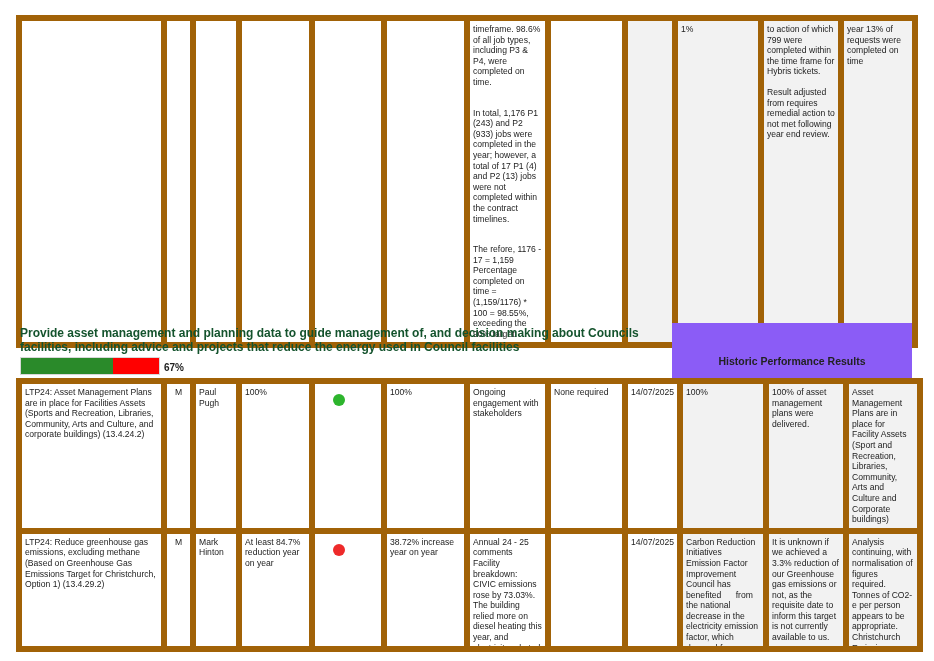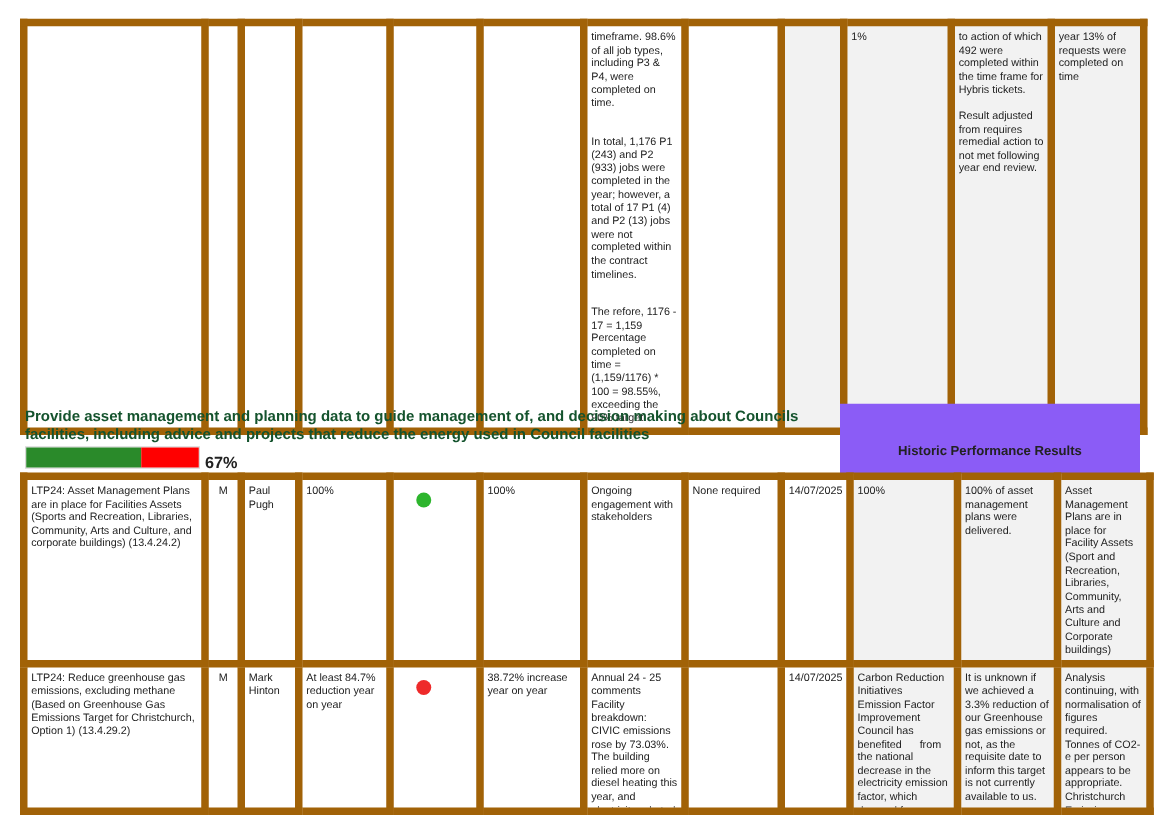--- a/index.html
+++ b/index.html
@@ -11,21 +11,21 @@
   th { font-weight:bold; padding:4px 3px; }
   .hist { background:#f2f2f2; }
   .pre { white-space:pre-wrap; }
   #top-table { left:16px; top:15px; }
   #section-title { position:absolute; left:20px; top:326px; width:640px; font-weight:bold;
                    font-size:12px; line-height:14px; color:#14532d; }
   #progress { position:absolute; left:20px; top:357px; width:138px; height:16px; display:flex;
               border:1px solid #d8d8d8; }
   #progress .green { background:#2a8a2a; height:100%; }
   #progress .red { background:#ff0000; height:100%; flex:1; }
-  #progress-label { position:absolute; left:164px; top:362px; font-weight:bold; font-size:13px; }
+  #progress-label { position:absolute; left:164px; top:362px; font-weight:bold; font-size:10px; }
   #hist-header { position:absolute; left:672px; top:323px; width:240px; height:56px; background:#8b5cf6;
                  display:flex; align-items:flex-end; justify-content:center; padding-bottom:0; }
   #hist-header span { font-weight:bold; font-size:10.5px; margin-bottom:12px; }
   #main-table { left:16px; top:378px; }
   .dot { width:12px; height:12px; border-radius:50%; margin:7px 0 0 15px; }
   .center { text-align:center; }
   .right { text-align:right; }
   .clip { height:106px; }
 </style>
 </head>
@@ -58,21 +58,21 @@
       <div>timeframe. 98.6% of all job types, including P3 &amp; P4, were completed on time.</div>
       <div style="height:20px"></div>
       <div>In total, 1,176 P1 (243) and P2 (933) jobs were completed in the year; however, a total of 17 P1 (4) and P2 (13) jobs were not completed within the contract timelines.</div>
       <div style="height:20px"></div>
       <div>The refore, 1176 - 17 = 1,159 Percentage completed on time = (1,159/1176) * 100 = 98.55%, exceeding the 90% target.</div>
     </td>
     <td></td>
     <td class="hist"></td>
     <td class="hist">1%</td>
     <td class="hist">
-      <div>to action of which 492 were completed within the time frame for Hybris tickets.</div>
+      <div>to action of which 799 were completed within the time frame for Hybris tickets.</div>
       <div style="height:10px"></div>
       <div>Result adjusted from requires remedial action to not met following year end review.</div>
     </td>
     <td class="hist">year 13% of requests were completed on time</td>
   </tr>
 </tbody>
   </table>
 
 <div id="section-title">Provide asset management and planning data to guide management of, and decision making about Councils facilities, including advice and projects that reduce the energy used in Council facilities</div>
 

